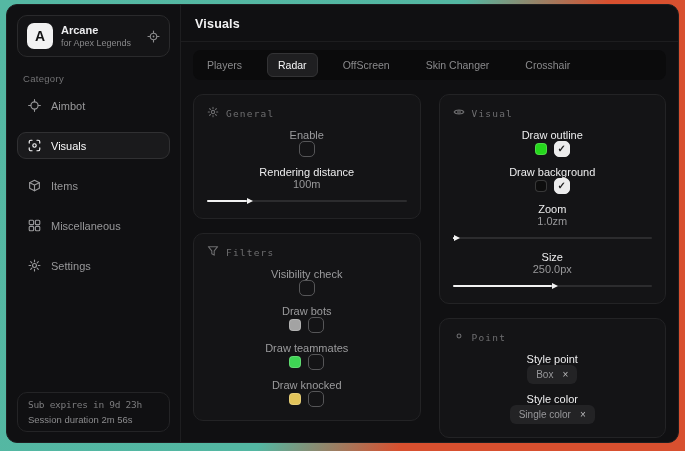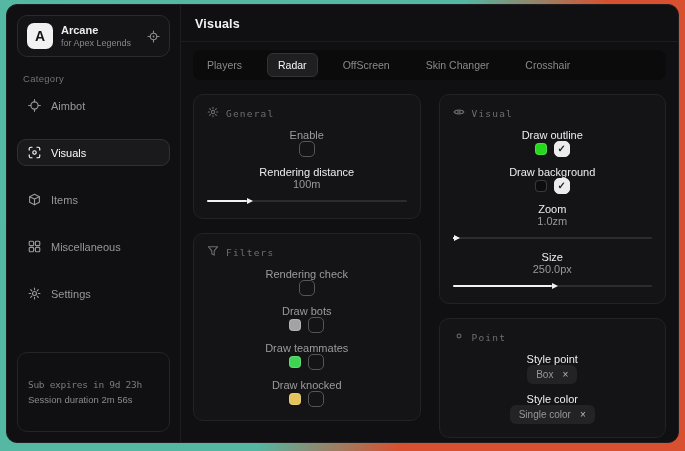--- a/index.html
+++ b/index.html
@@ -25,31 +25,31 @@
   .logo {
     width:26px; height:26px; border-radius:7px; background:#f2f2f2;
     color:#141414; font-weight:bold; font-size:14px;
     display:flex; align-items:center; justify-content:center;
   }
   .brand-text { flex:1; min-width:0; }
   .brand-name { color:#ececee; font-size:11px; font-weight:bold; }
   .brand-sub { color:#88888a; font-size:9px; margin-top:2px; }
   .brand-gear { color:#8d8d8f; display:flex; cursor:pointer; }
   .category { color:#737375; font-size:9.5px; margin:16px 6px 8px; letter-spacing:.3px; }
-  .nav { display:flex; flex-direction:column; gap:20px; }
+  .nav { display:flex; flex-direction:column; gap:13px; }
   .nav-item {
     display:flex; align-items:center; gap:10px; padding:6px 10px;
     color:#98989a; font-size:11px; border-radius:9px; border:1px solid transparent;
     cursor:pointer;
   }
   .nav-item.active { color:#fbfbfc; background:#1a1a1c; border-color:#303032; }
   .nav-icon { display:flex; }
   .footer-card {
     margin-top:auto; border:1px solid #242426; border-radius:10px;
-    padding:24px 10px;
+    padding:4px 10px;
   }
   .foot-line { color:#8b8b8d; font-size:9.5px; line-height:1.6; }
   .foot-line.mono { font-family:"DejaVu Sans Mono", monospace; color:#7b7b7d; letter-spacing:-.3px; }
   
   .main { flex:1; display:flex; flex-direction:column; min-width:0; }
   .main-header { padding:12px 14px 10px; border-bottom:1px solid #1d1d1f; }
   .main-title { color:#f2f2f3; font-size:12.5px; font-weight:bold; letter-spacing:.2px; }
   .tabbar {
     margin:8px 12px 0; background:#0b0b0c; border-radius:8px;
     padding:3px; display:flex; gap:14px; align-items:center;
@@ -227,21 +227,21 @@
         <section class="card">
           <div class="card-head">
             <span>
               <svg width="12" height="12" viewBox="0 0 16 16">
                   <path d="M1.8 2.2h12.4L9.6 7.9v5.6l-3.2-1.9V7.9Z"></path>
                 </svg>
             </span>
             <span>Filters</span>
           </div>
           <div class="row">
-            <span class="lbl">Rendering check</span>
+            <span class="lbl">Visibility check</span>
             <span class="checkbox"></span>
           </div>
           <div class="row">
             <span class="lbl">Draw bots</span>
             <span class="row-right">
               <span class="swatch" style="background: rgb(163, 163, 163);"></span>
               <span class="checkbox"></span>
             </span>
           </div>
           <div class="row">

